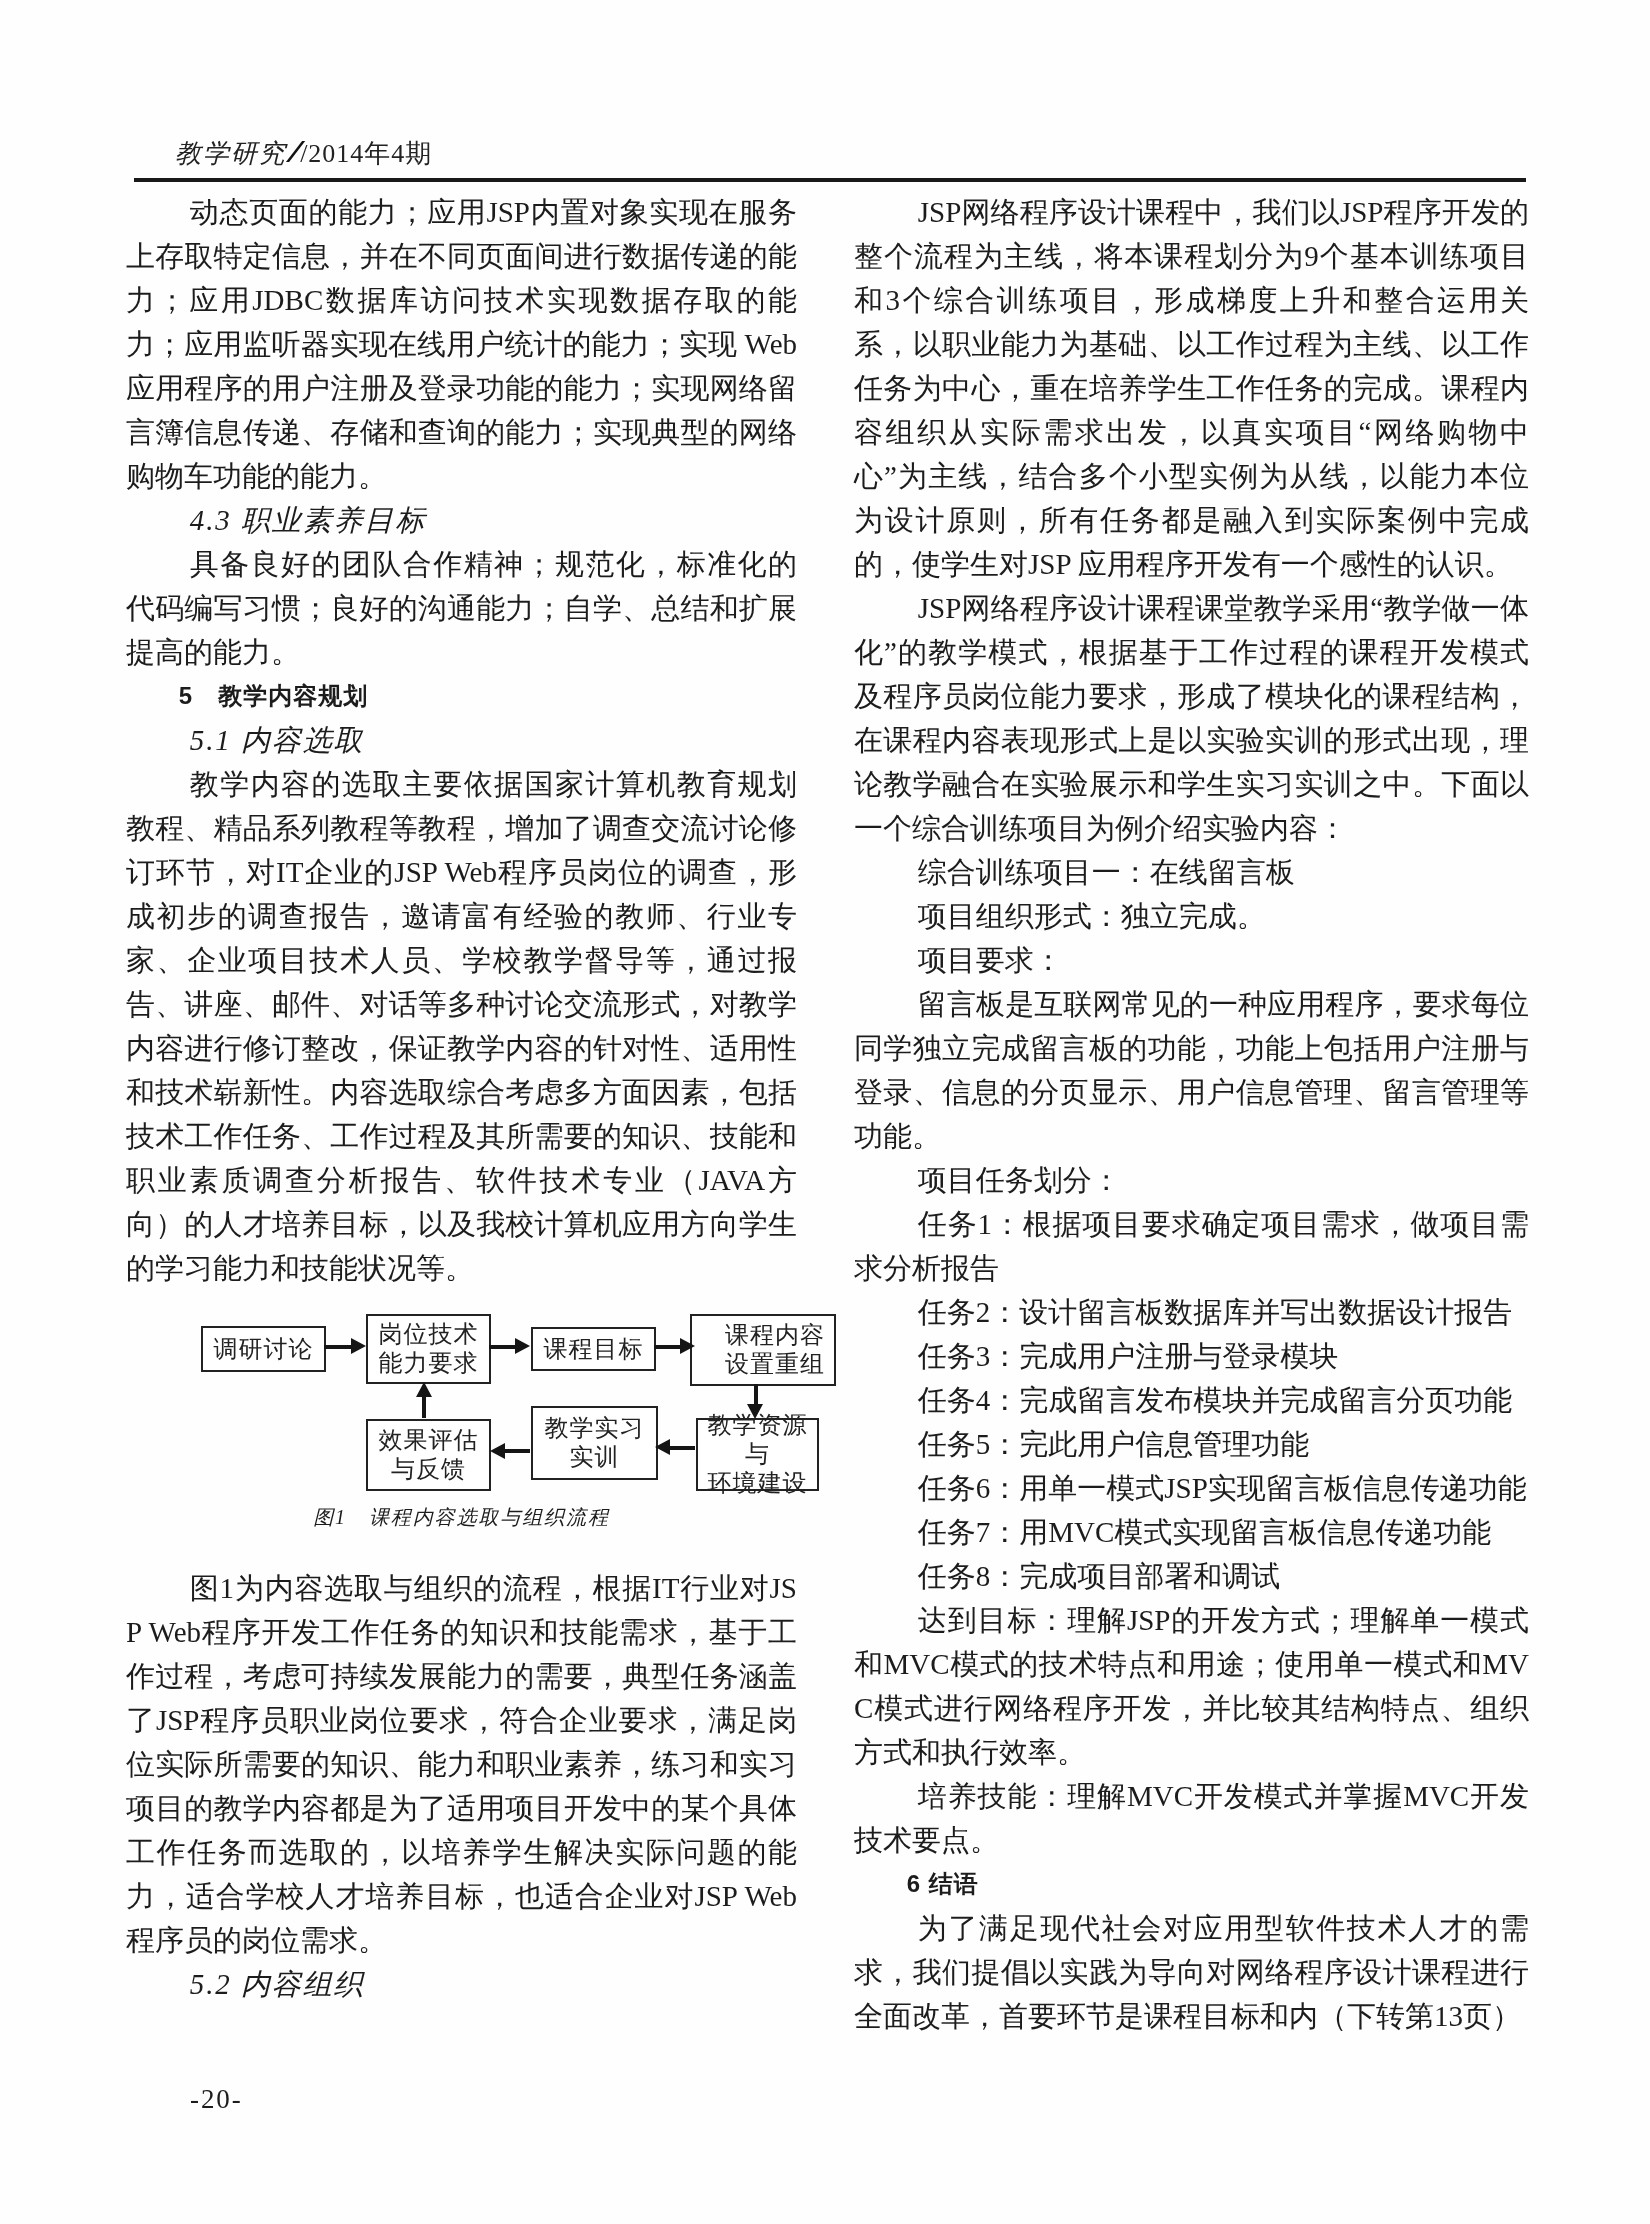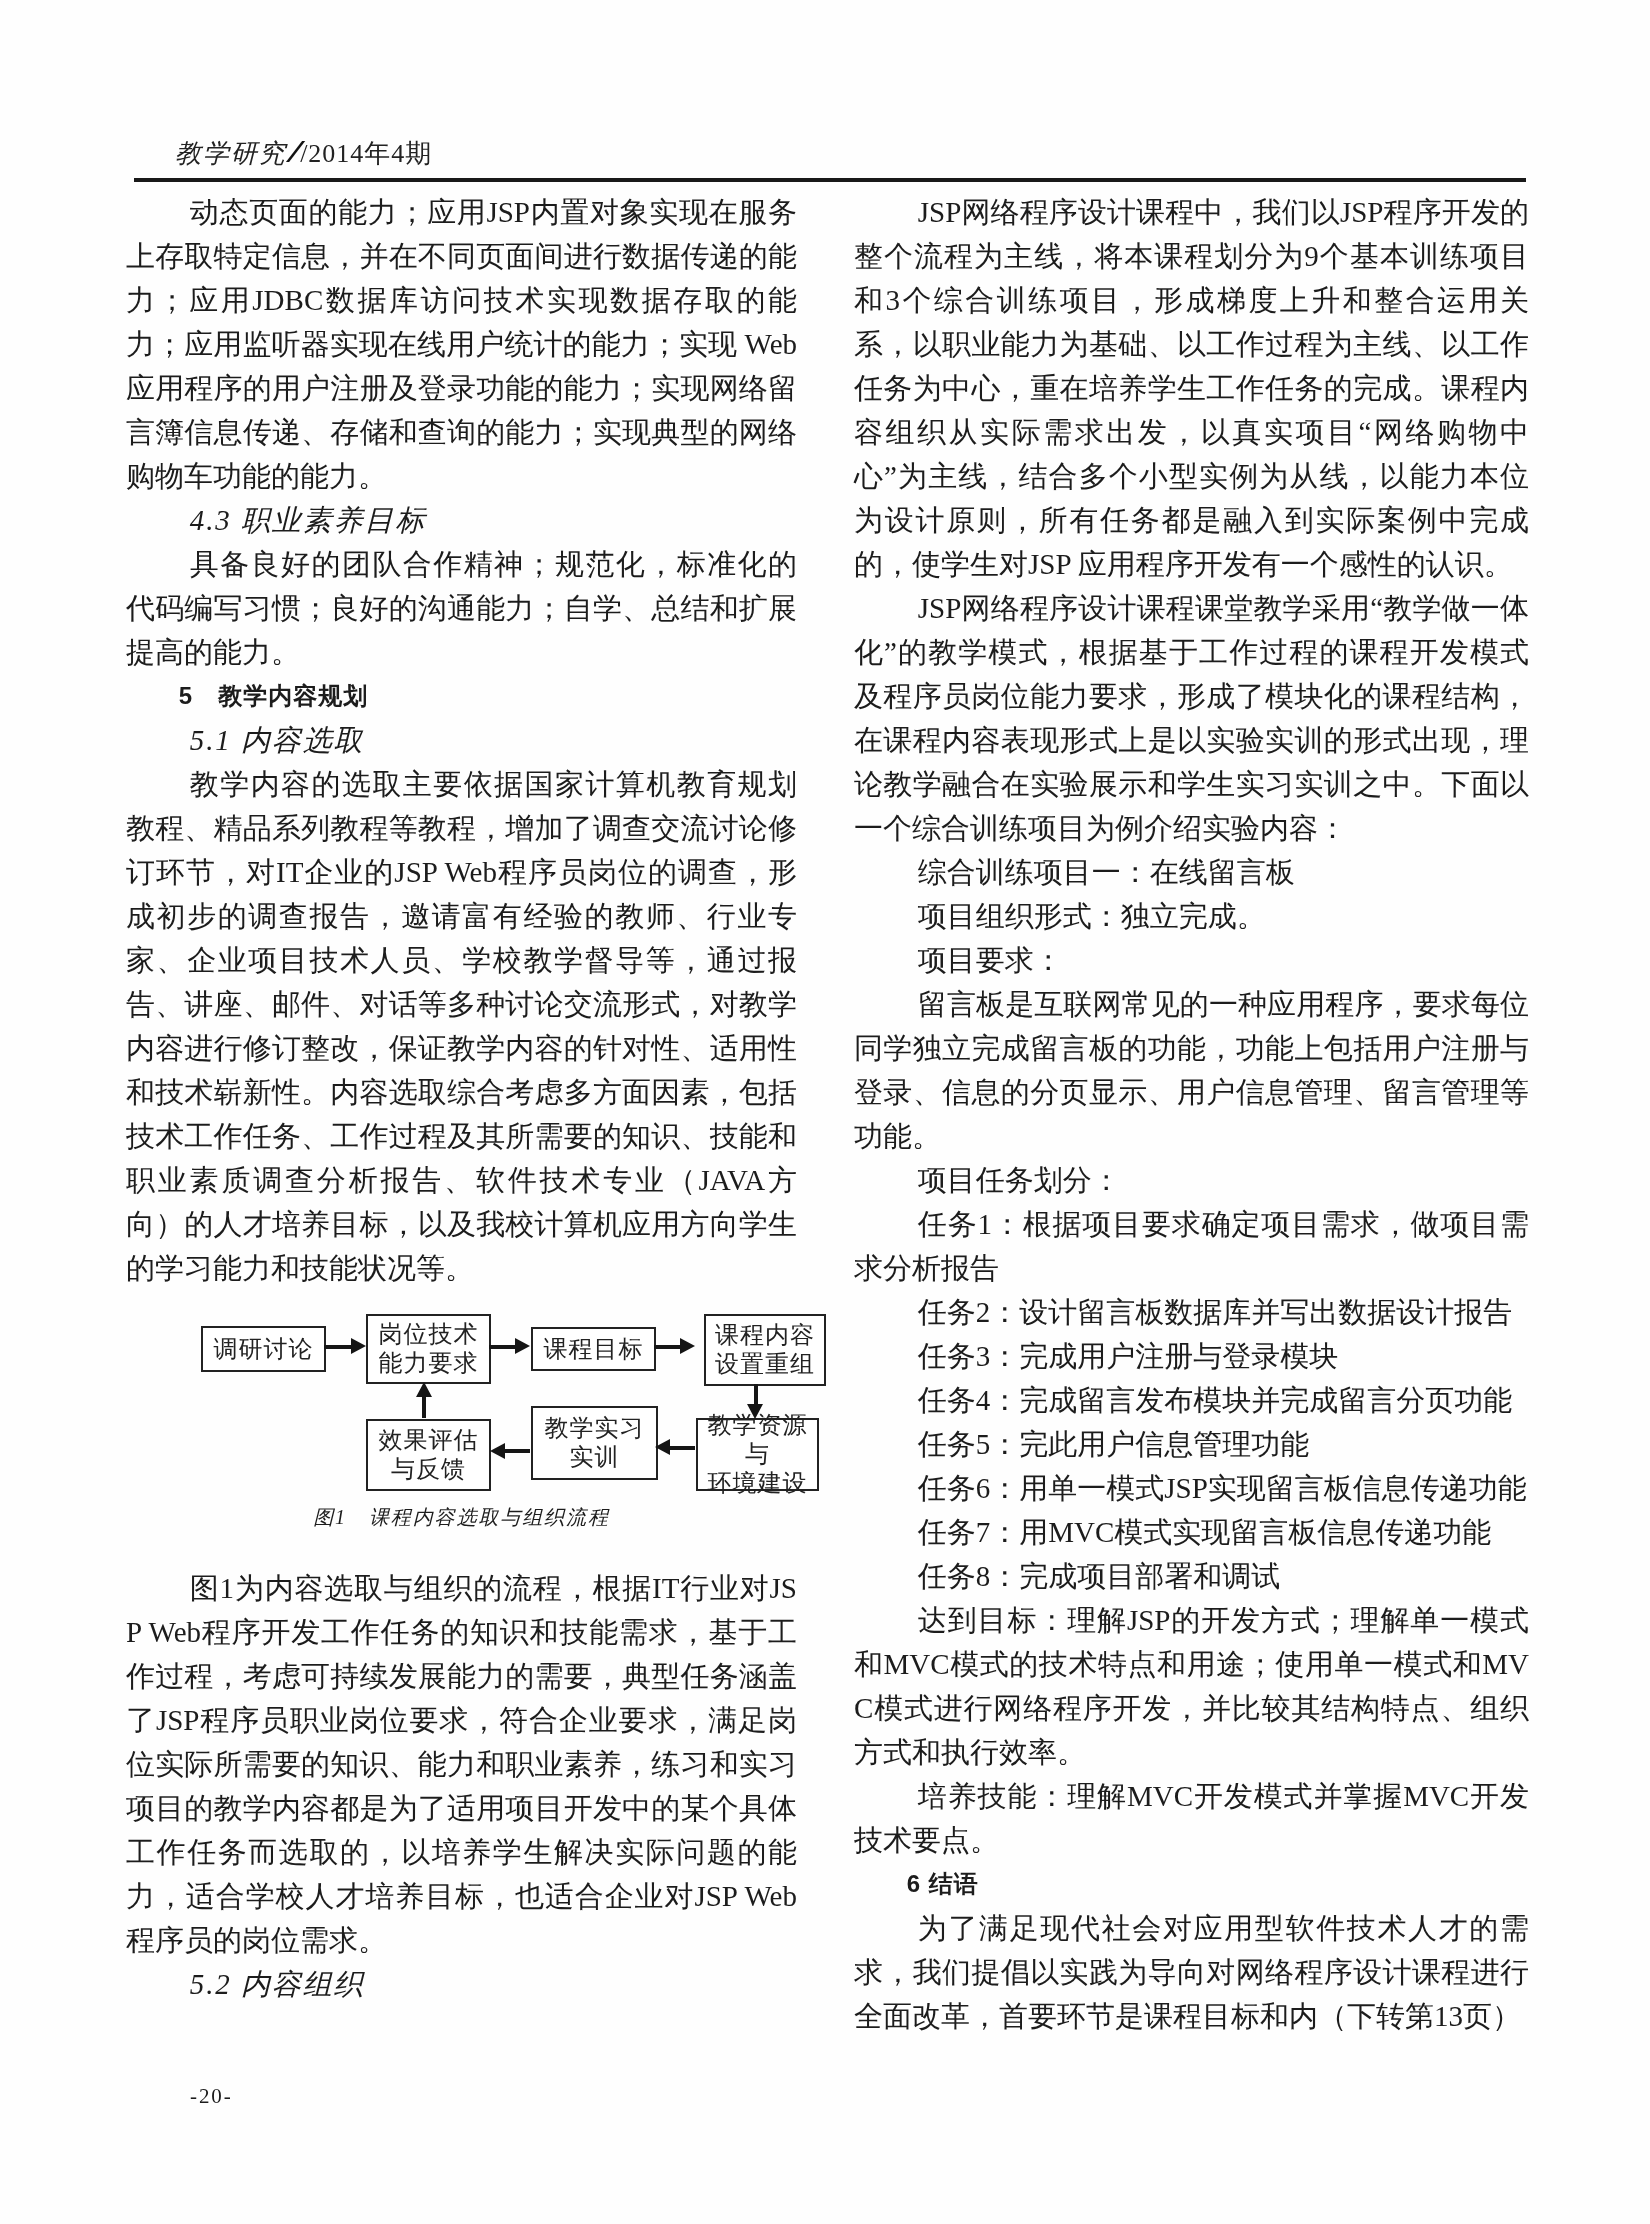--- a/index.html
+++ b/index.html
@@ -69,28 +69,28 @@
     border-bottom:15.5px solid #151515;}
   .fig-caption{
     position:absolute;left:0;top:193px;width:100%;text-align:center;
     font-style:italic;font-size:20px;text-indent:0;letter-spacing:1.9px;
   }
 
   
   .b-survey{left:63px;top:24px;width:121px;height:42px;}
   .b-post{left:228px;top:11.6px;width:121px;height:66px;}
   .b-goal{left:393px;top:25px;width:121px;height:40px;}
-  .b-content{left:566px;top:11.6px;width:118px;height:68px;}
+  .b-content{left:552px;top:11.6px;width:118px;height:68px;padding-left:24px;}
   .b-eval{left:228px;top:117px;width:121px;height:68px;}
   .b-practice{left:393px;top:104px;width:123px;height:70px;}
   .b-resource{left:558px;top:116px;width:119px;height:69px;}
 
   
   .page-number{
-    position:absolute;left:190px;top:2084px;font-size:21px;letter-spacing:1.9px;
+    position:absolute;left:190px;top:2084px;font-size:27px;letter-spacing:1.9px;
   }
 </style>
 </head>
 <body>
 
 <div class="page">
 
   <div class="journal-header">
     <span class="journal-name">教学研究</span><span class="slash-heavy">/</span><span class="issue-text">/2014年4期</span>
   </div>

